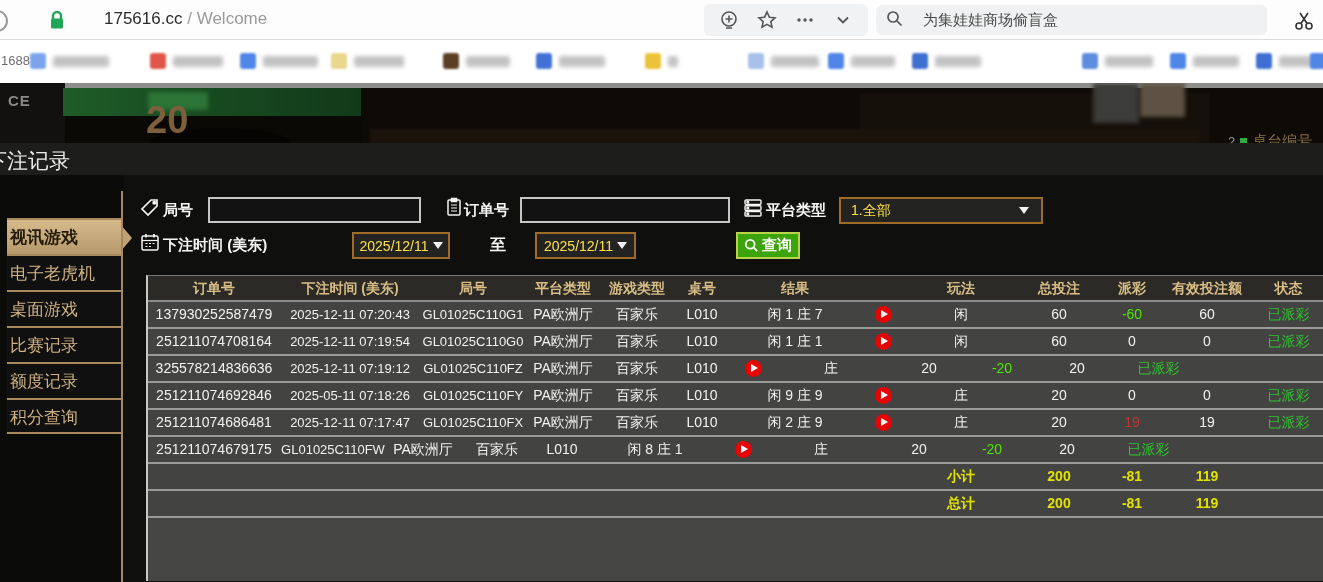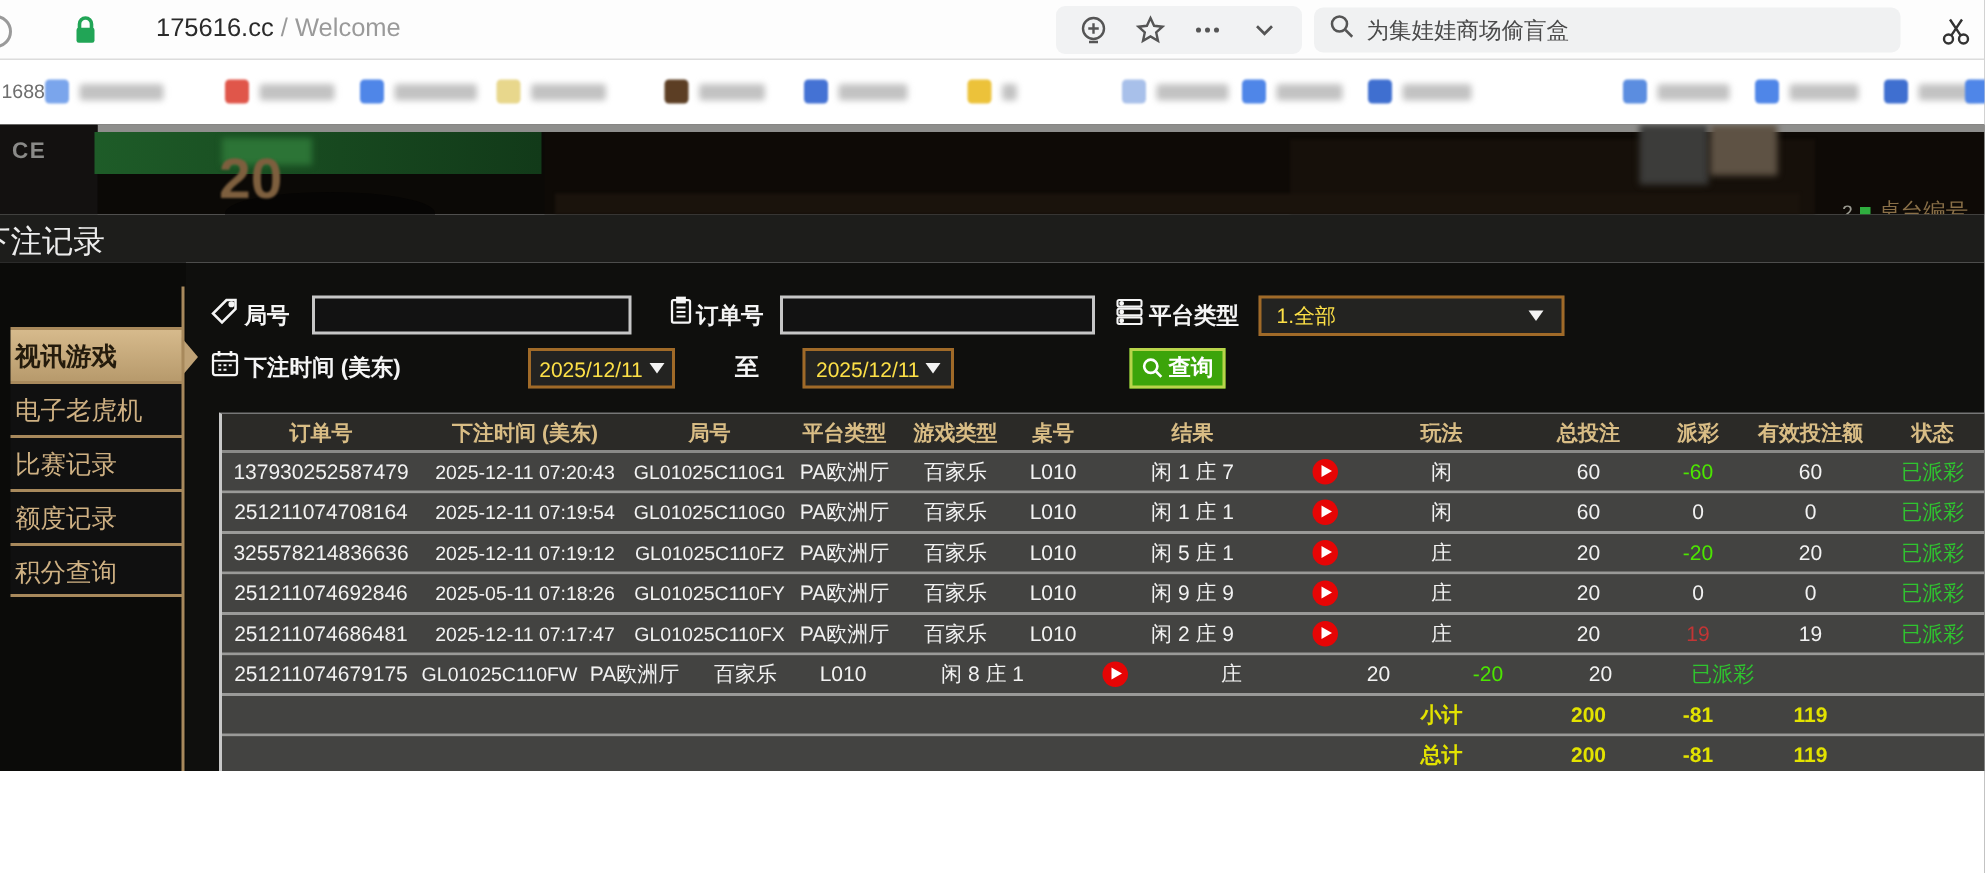--- a/index.html
+++ b/index.html
@@ -1,35 +1,35 @@
 <!DOCTYPE html>
 <html><head>
 <meta charset="utf-8">
 <style>
   * { margin:0; padding:0; box-sizing:border-box; }
   html,body { width:1323px; height:582px; overflow:hidden; background:#fff;
     font-family:"Liberation Sans","DejaVu Sans",sans-serif; }
-  #stage { position:relative; width:1323px; height:514px; overflow:hidden; }
+  #stage { position:relative; width:1323px; height:582px; overflow:hidden; }
 
   
   .browser-bar { position:absolute; left:0; top:0; width:1323px; height:40px;
     background:#fdfdfd; border-bottom:1px solid #dcdcdc; }
   .partial-avatar { position:absolute; left:-14px; top:10px; width:22px; height:22px;
     border-radius:50%; border:2px solid #9a9a9a; }
   .lock-wrap { position:absolute; left:49px; top:10px; }
   .url-text { position:absolute; left:104px; top:9px; font-size:17px; color:#2b2b2b; white-space:nowrap; }
   .url-text .sep,.url-text .path { color:#9a9a9a; }
   .tool-cluster { position:absolute; left:704px; top:4px; width:164px; height:32px;
     background:#f1f2f3; border-radius:6px; display:flex; align-items:center;
     justify-content:space-around; padding:0 6px; }
   .tool-btn { width:26px; height:26px; display:flex; align-items:center; justify-content:center; cursor:pointer; }
   .searchbox { position:absolute; left:876px; top:5px; width:391px; height:30px;
     background:#f0f1f2; border-radius:6px; display:flex; align-items:center; padding:0 10px; }
   .searchbox input { flex:1; border:none; outline:none; background:transparent;
-    font-size:15px; color:#4a4a4a; margin-left:8px; font-family:inherit; }
+    font-size:15px; color:#4a4a4a; margin-left:20px; font-family:inherit; }
   .scissors-wrap { position:absolute; left:1293px; top:10px; }
 
   
   .bookmarks-bar { position:absolute; left:0; top:40px; width:1323px; height:43px; background:#ffffff; }
   .bm-partial { position:absolute; left:1px; top:13px; font-size:13px; color:#6e6e6e; }
   .bm { position:absolute; top:11px; height:20px; display:flex; align-items:center; gap:7px; cursor:pointer; }
   .bm-ico { width:16px; height:16px; border-radius:3px; filter:blur(0.8px); flex:0 0 16px; }
   .bm-txt { height:11px; background:#c2c2c2; border-radius:2px; filter:blur(2px); }
 
   
@@ -77,21 +77,21 @@
 
   
   .f-ico { position:absolute; width:20px; height:20px; }
   .f-label { position:absolute; color:#f5f5f5; font-size:15px; font-weight:bold; white-space:nowrap; }
   .f-input { position:absolute; height:26px; background:#121212; border:2px solid #c6c6c6;
     color:#eee; font-size:14px; padding:0 6px; outline:none; font-family:inherit; }
   .f-select { position:absolute; height:27px; background:#232321; border:2px solid #a06a28;
     color:#fde047; font-size:14px; display:flex; align-items:center; cursor:pointer; }
   .f-select .car { width:0; height:0; border-left:5px solid transparent; border-right:5px solid transparent;
     border-top:7px solid #f2f2f2; margin-left:8px; }
-  .query-btn { position:absolute; left:629px; top:57px; width:64px; height:27px;
+  .query-btn { position:absolute; left:612px; top:57px; width:64px; height:27px;
     background:#3ca40a; border:2px solid #b8d44a; color:#fff; font-size:15px; font-weight:bold;
     display:flex; align-items:center; justify-content:center; gap:3px; cursor:pointer; }
 
   
   .btable { position:absolute; left:22px; top:100px; width:1177px;
     border-left:2px solid #c8c8c8; border-top:1px solid #777; }
   .trow { display:flex; height:27px; background:#434341; border-bottom:2px solid #9a9a98; }
   .trow.thead { background:#2b2a27; border-bottom:2px solid #8a8a88; height:26px; }
   .cell { text-align:center; line-height:25px; font-size:14px; color:#f2f2f2;
     overflow:hidden; white-space:nowrap; }
@@ -257,20 +257,21 @@
   <div class="title-bar">
     <div class="ttl">下注记录</div>
   </div>
 
   <div class="app">
 
     <div class="sidebar">
       <div class="side-menu">
           <div class="side-item active"><span>视讯游戏</span><span class="arrow"></span></div>
           <div class="side-item"><span>电子老虎机</span></div>
+          <div class="side-item"><span>桌面游戏</span></div>
           <div class="side-item"><span>比赛记录</span></div>
           <div class="side-item"><span>额度记录</span></div>
           <div class="side-item"><span>积分查询</span></div>
         </div>
       <div class="side-vline"></div>
     </div>
 
     <div class="content">
 
       <span class="f-ico" style="left:16px;top:23px">
@@ -381,21 +382,20 @@
               <div class="cell c11">0</div>
               <div class="cell c12 status-green">已派彩</div>
             </div>
             <div class="trow">
               <div class="cell c0">325578214836636</div>
               <div class="cell c1">2025-12-11 07:19:12</div>
               <div class="cell c2">GL01025C110FZ</div>
               <div class="cell c3">PA欧洲厅</div>
               <div class="cell c4">百家乐</div>
               <div class="cell c5">L010</div>
-              <div class="cell c6">闲 5 庄 1</div>
               <div class="cell c7"><span class="playbtn"><span class="ptri"></span></span></div>
               <div class="cell c8">庄</div>
               <div class="cell c9">20</div>
               <div class="cell c10 pay-neg">-20</div>
               <div class="cell c11">20</div>
               <div class="cell c12 status-green">已派彩</div>
             </div>
             <div class="trow">
               <div class="cell c0">251211074692846</div>
               <div class="cell c1">2025-05-11 07:18:26</div>

